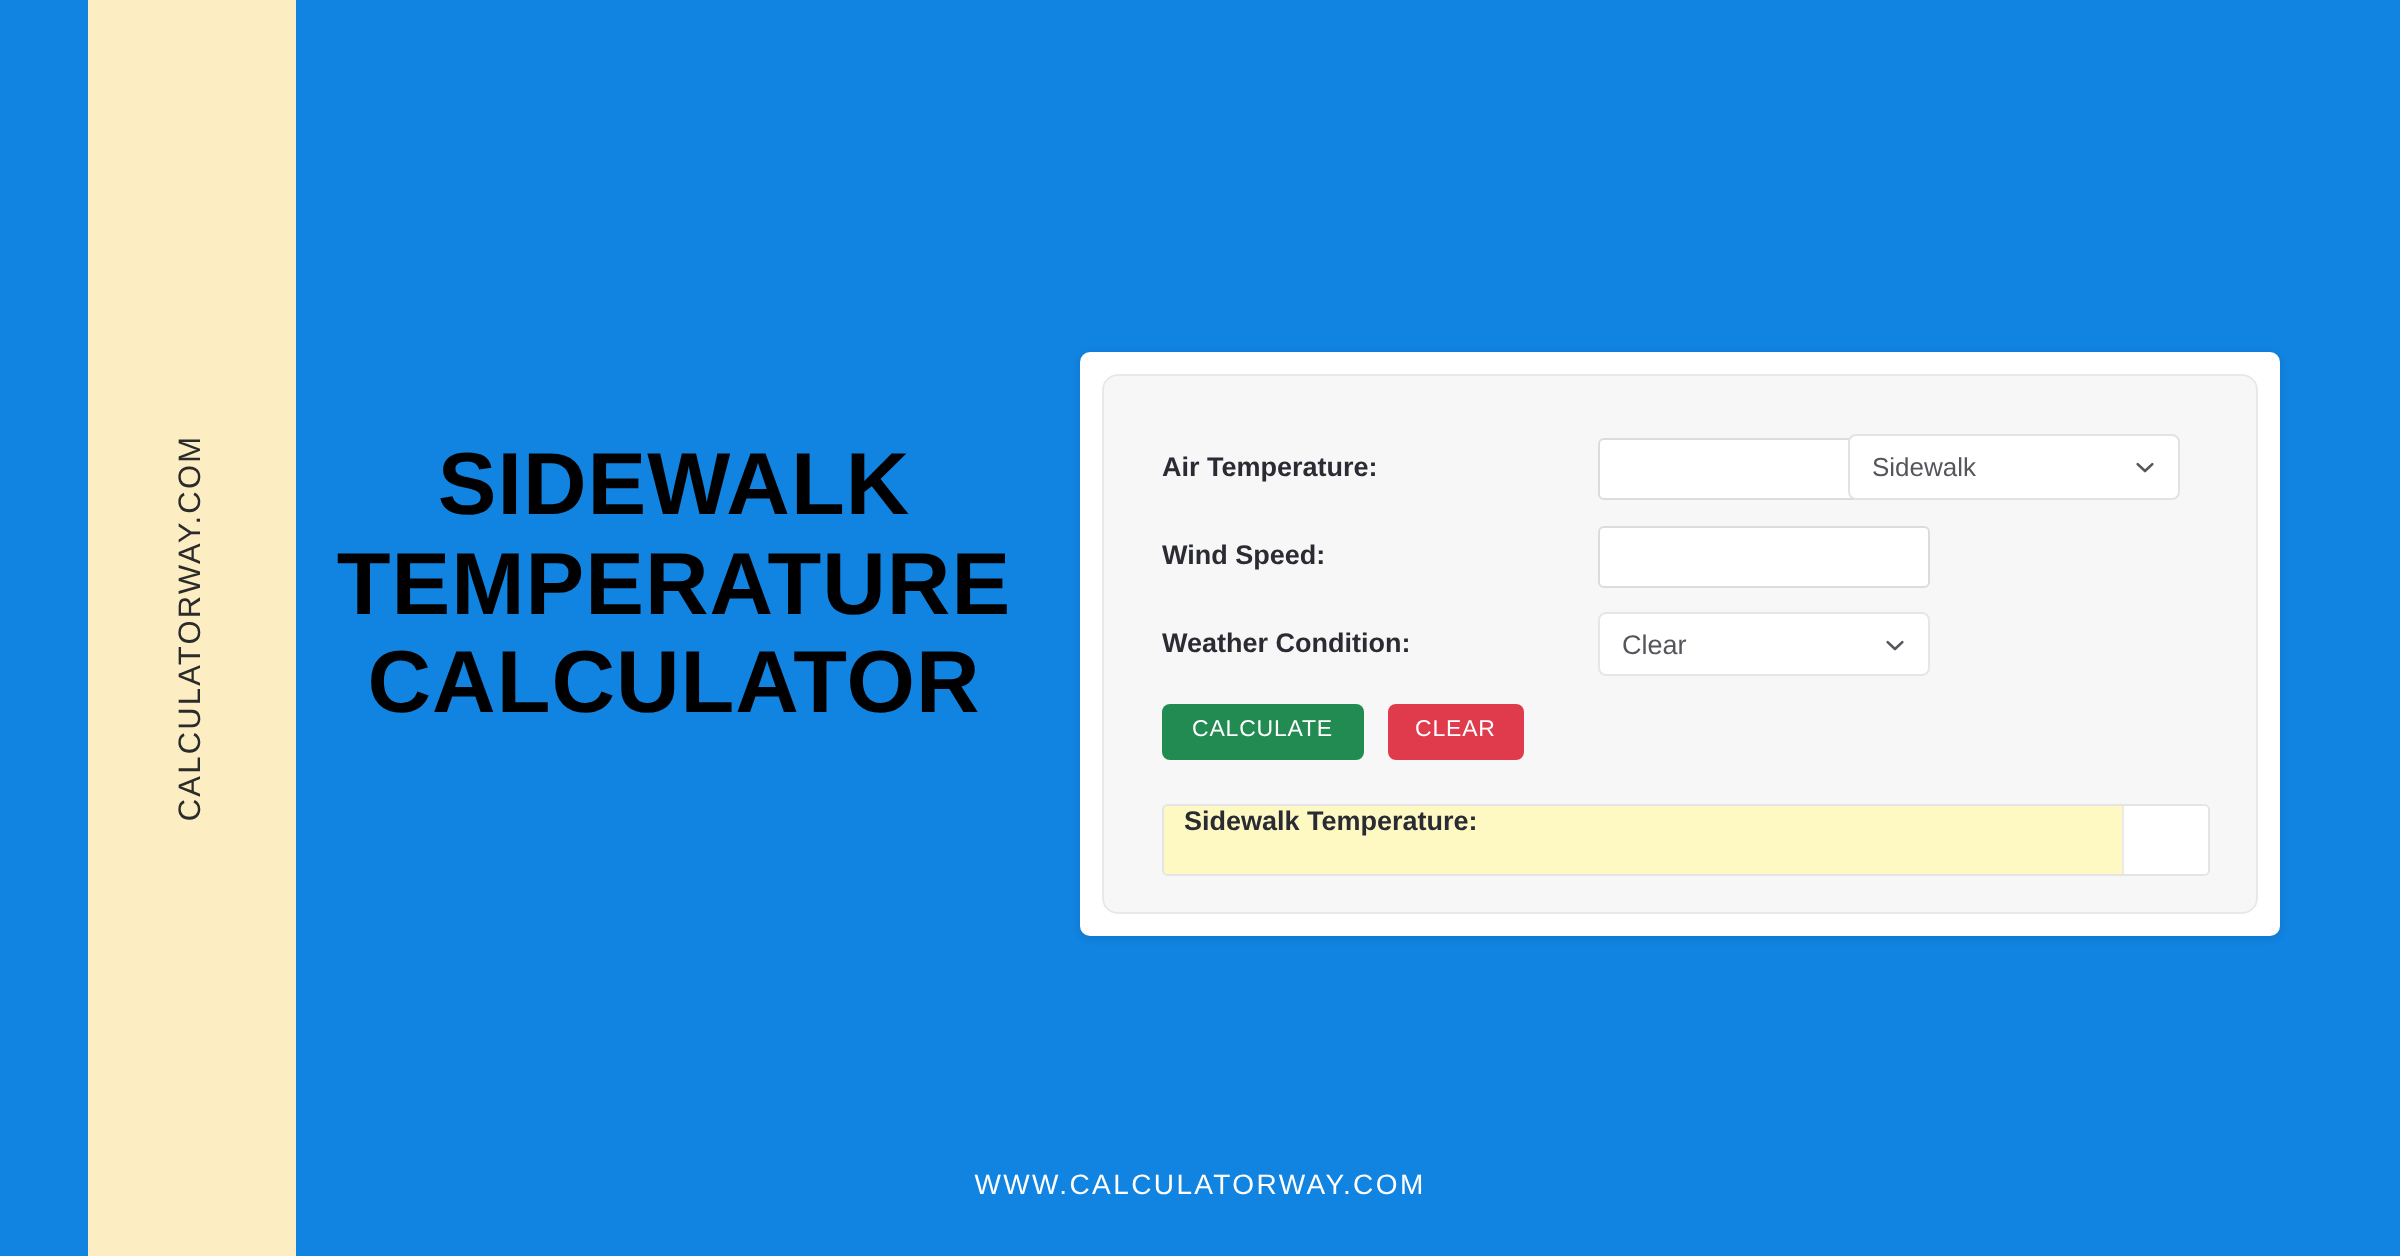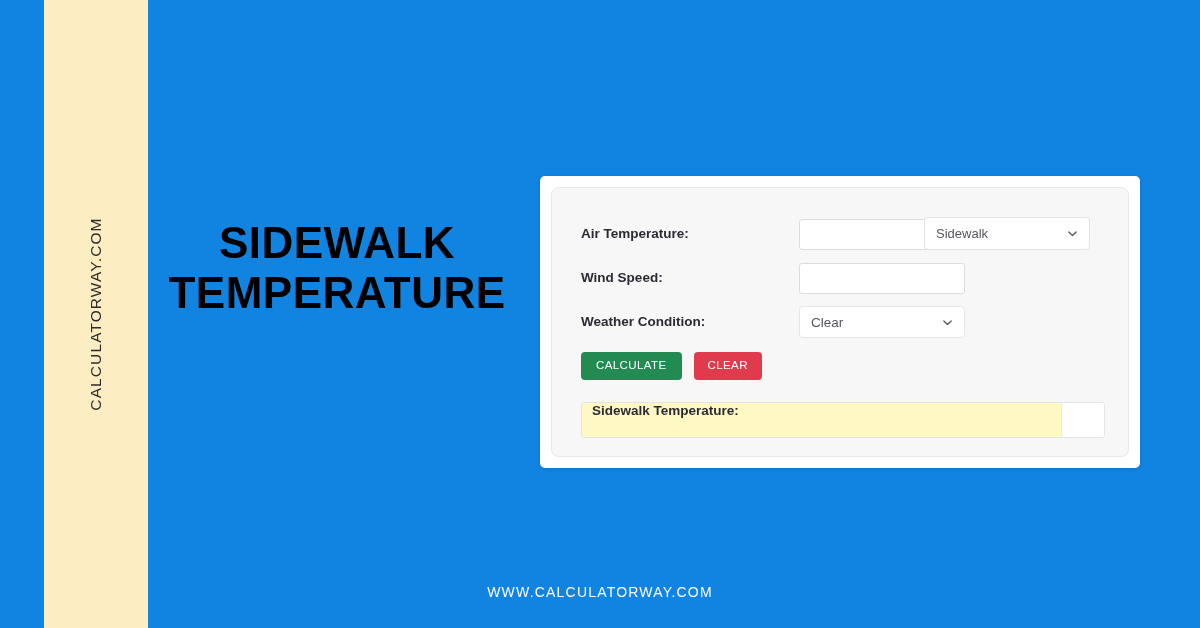--- a/index.html
+++ b/index.html
@@ -242,20 +242,21 @@
 
 <div id="page-root">
 
   <div class="brand-band">
     <span class="brand-band-text">CALCULATORWAY.COM</span>
   </div>
 
   <h1 class="headline">
     <span class="headline-line">SIDEWALK</span>
     <span class="headline-line">TEMPERATURE</span>
+    <span class="headline-line">CALCULATOR</span>
   </h1>
 
   <div class="footer-url">WWW.CALCULATORWAY.COM</div>
 
   <div class="calc-card-outer">
     <div class="calc-panel">
 
       <div class="form-row row-air">
         <span class="field-label">Air Temperature:</span>
         <input class="text-input" type="text" value="" placeholder="" style="">

